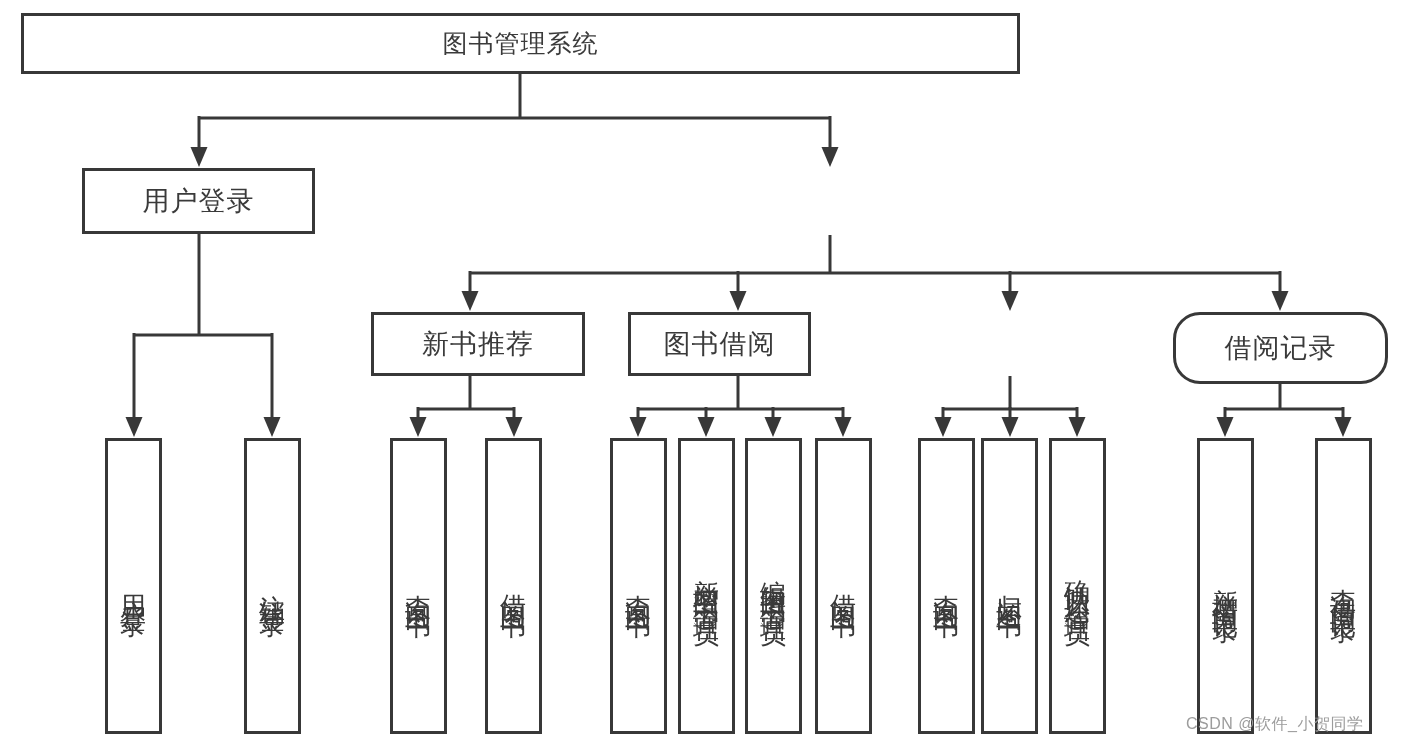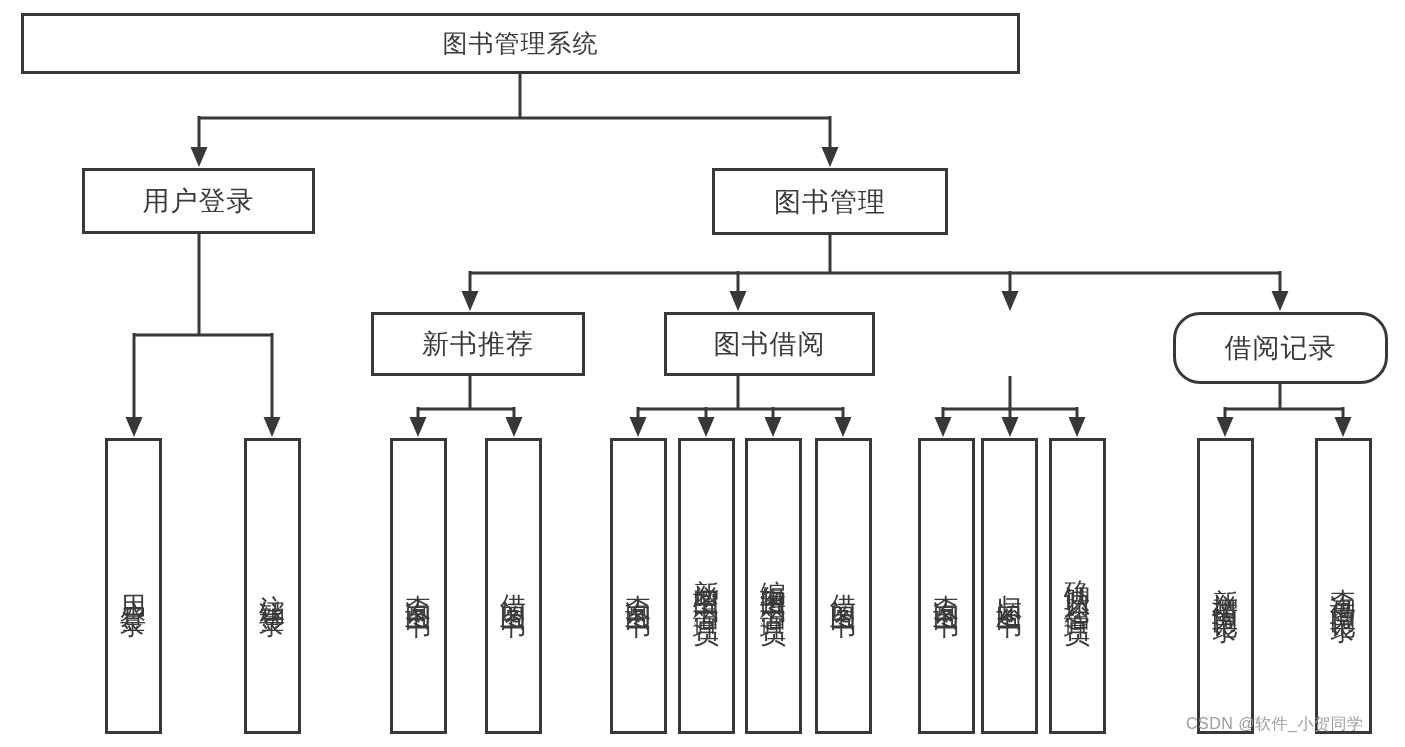--- a/index.html
+++ b/index.html
@@ -118,28 +118,25 @@
     <polygon points="1334.5,417 1351.5,417 1343,437"></polygon>
   </svg>
 
   <div class="node node-root" style="left:21px; top:13px; width:999px; height:61px;">
     <span>图书管理系统</span>
   </div>
 
   <div class="node node-h" style="left:82px; top:168px; width:233px; height:66px;">
     <span>用户登录</span>
   </div>
-  <div class="node node-h" style="left:712px; top:168px; width:236px; height:67px;">
-    <span>图书管理</span>
-  </div>
 
   <div class="node node-h" style="left:363px; top:312px; width:214px; height:64px;margin-left:8px;">
     <span>新书推荐</span>
   </div>
-  <div class="node node-h" style="left:664px; top:312px; width:211px; height:64px;">
+  <div class="node node-h" style="left:628px; top:312px; width:183px; height:64px;">
     <span>图书借阅</span>
   </div>
   <div class="node node-h" style="left:1173px; top:312px; width:215px; height:72px;border-radius:27px;">
     <span>借阅记录</span>
   </div>
 
   <div class="node node-leaf" style="left:105px; top:438px; width:57px; height:296px;">
     <span class="vtext">用户登录</span>
   </div>
   <div class="node node-leaf" style="left:244px; top:438px; width:57px; height:296px;">

